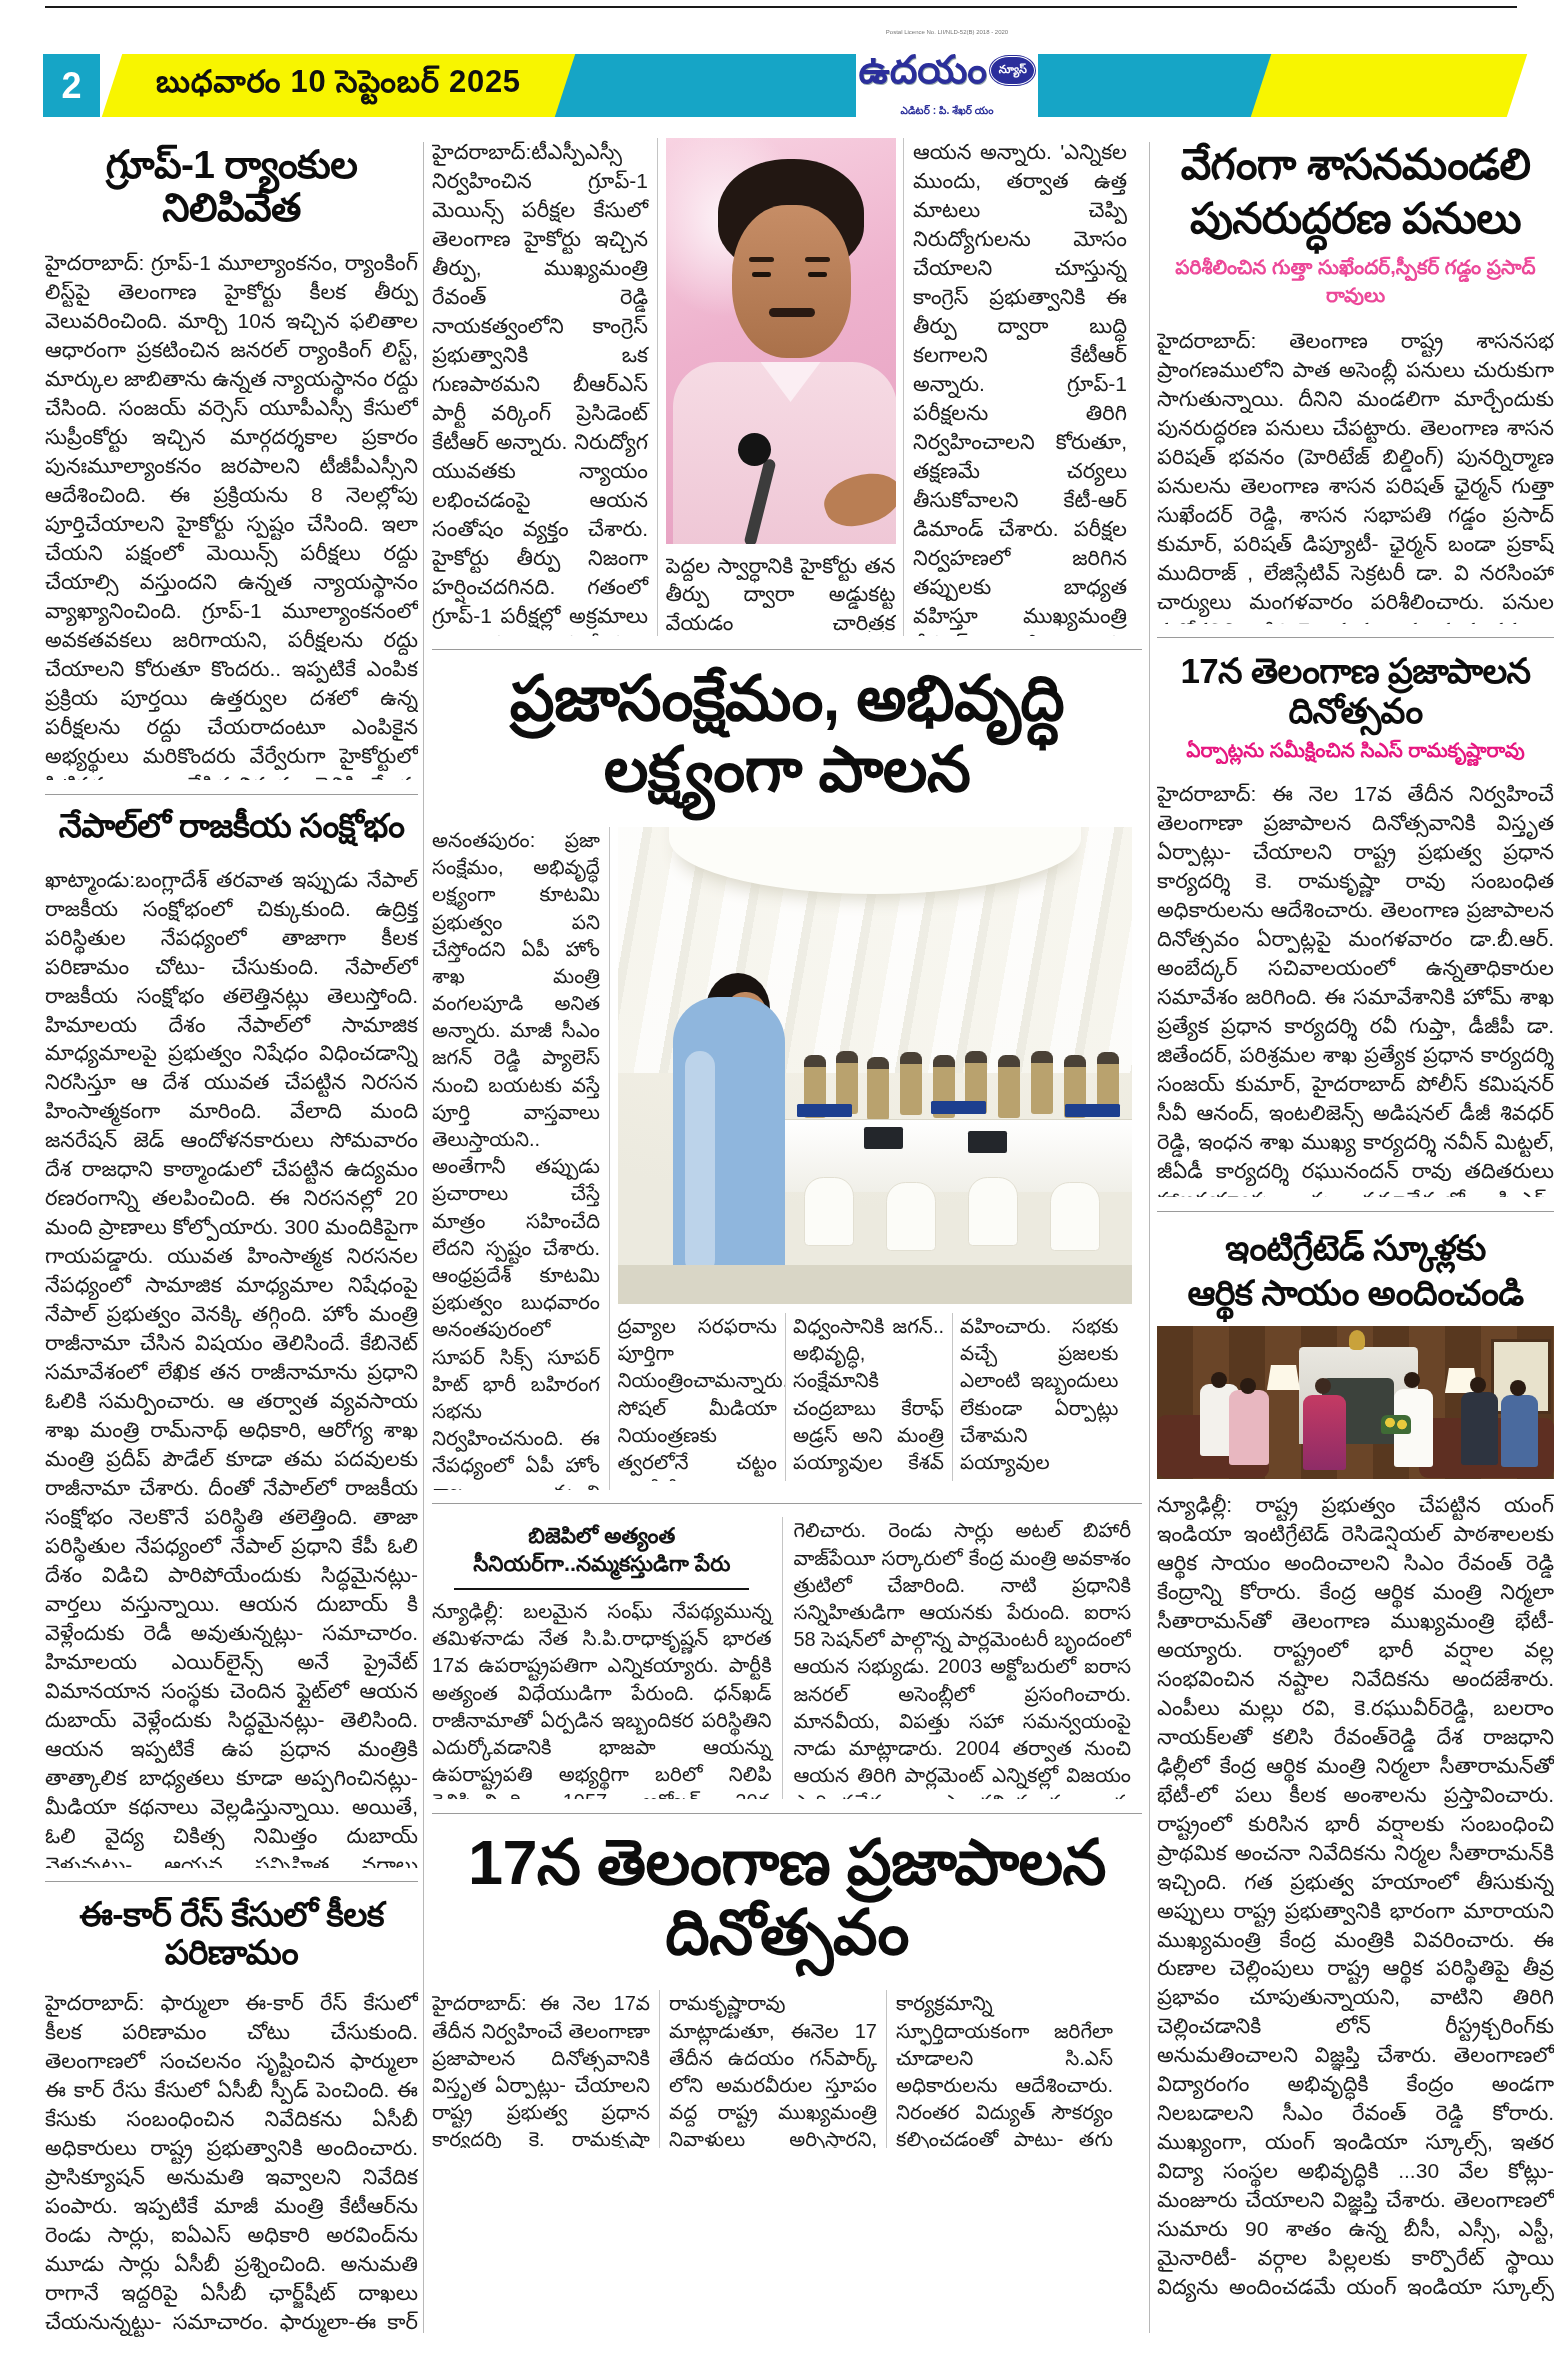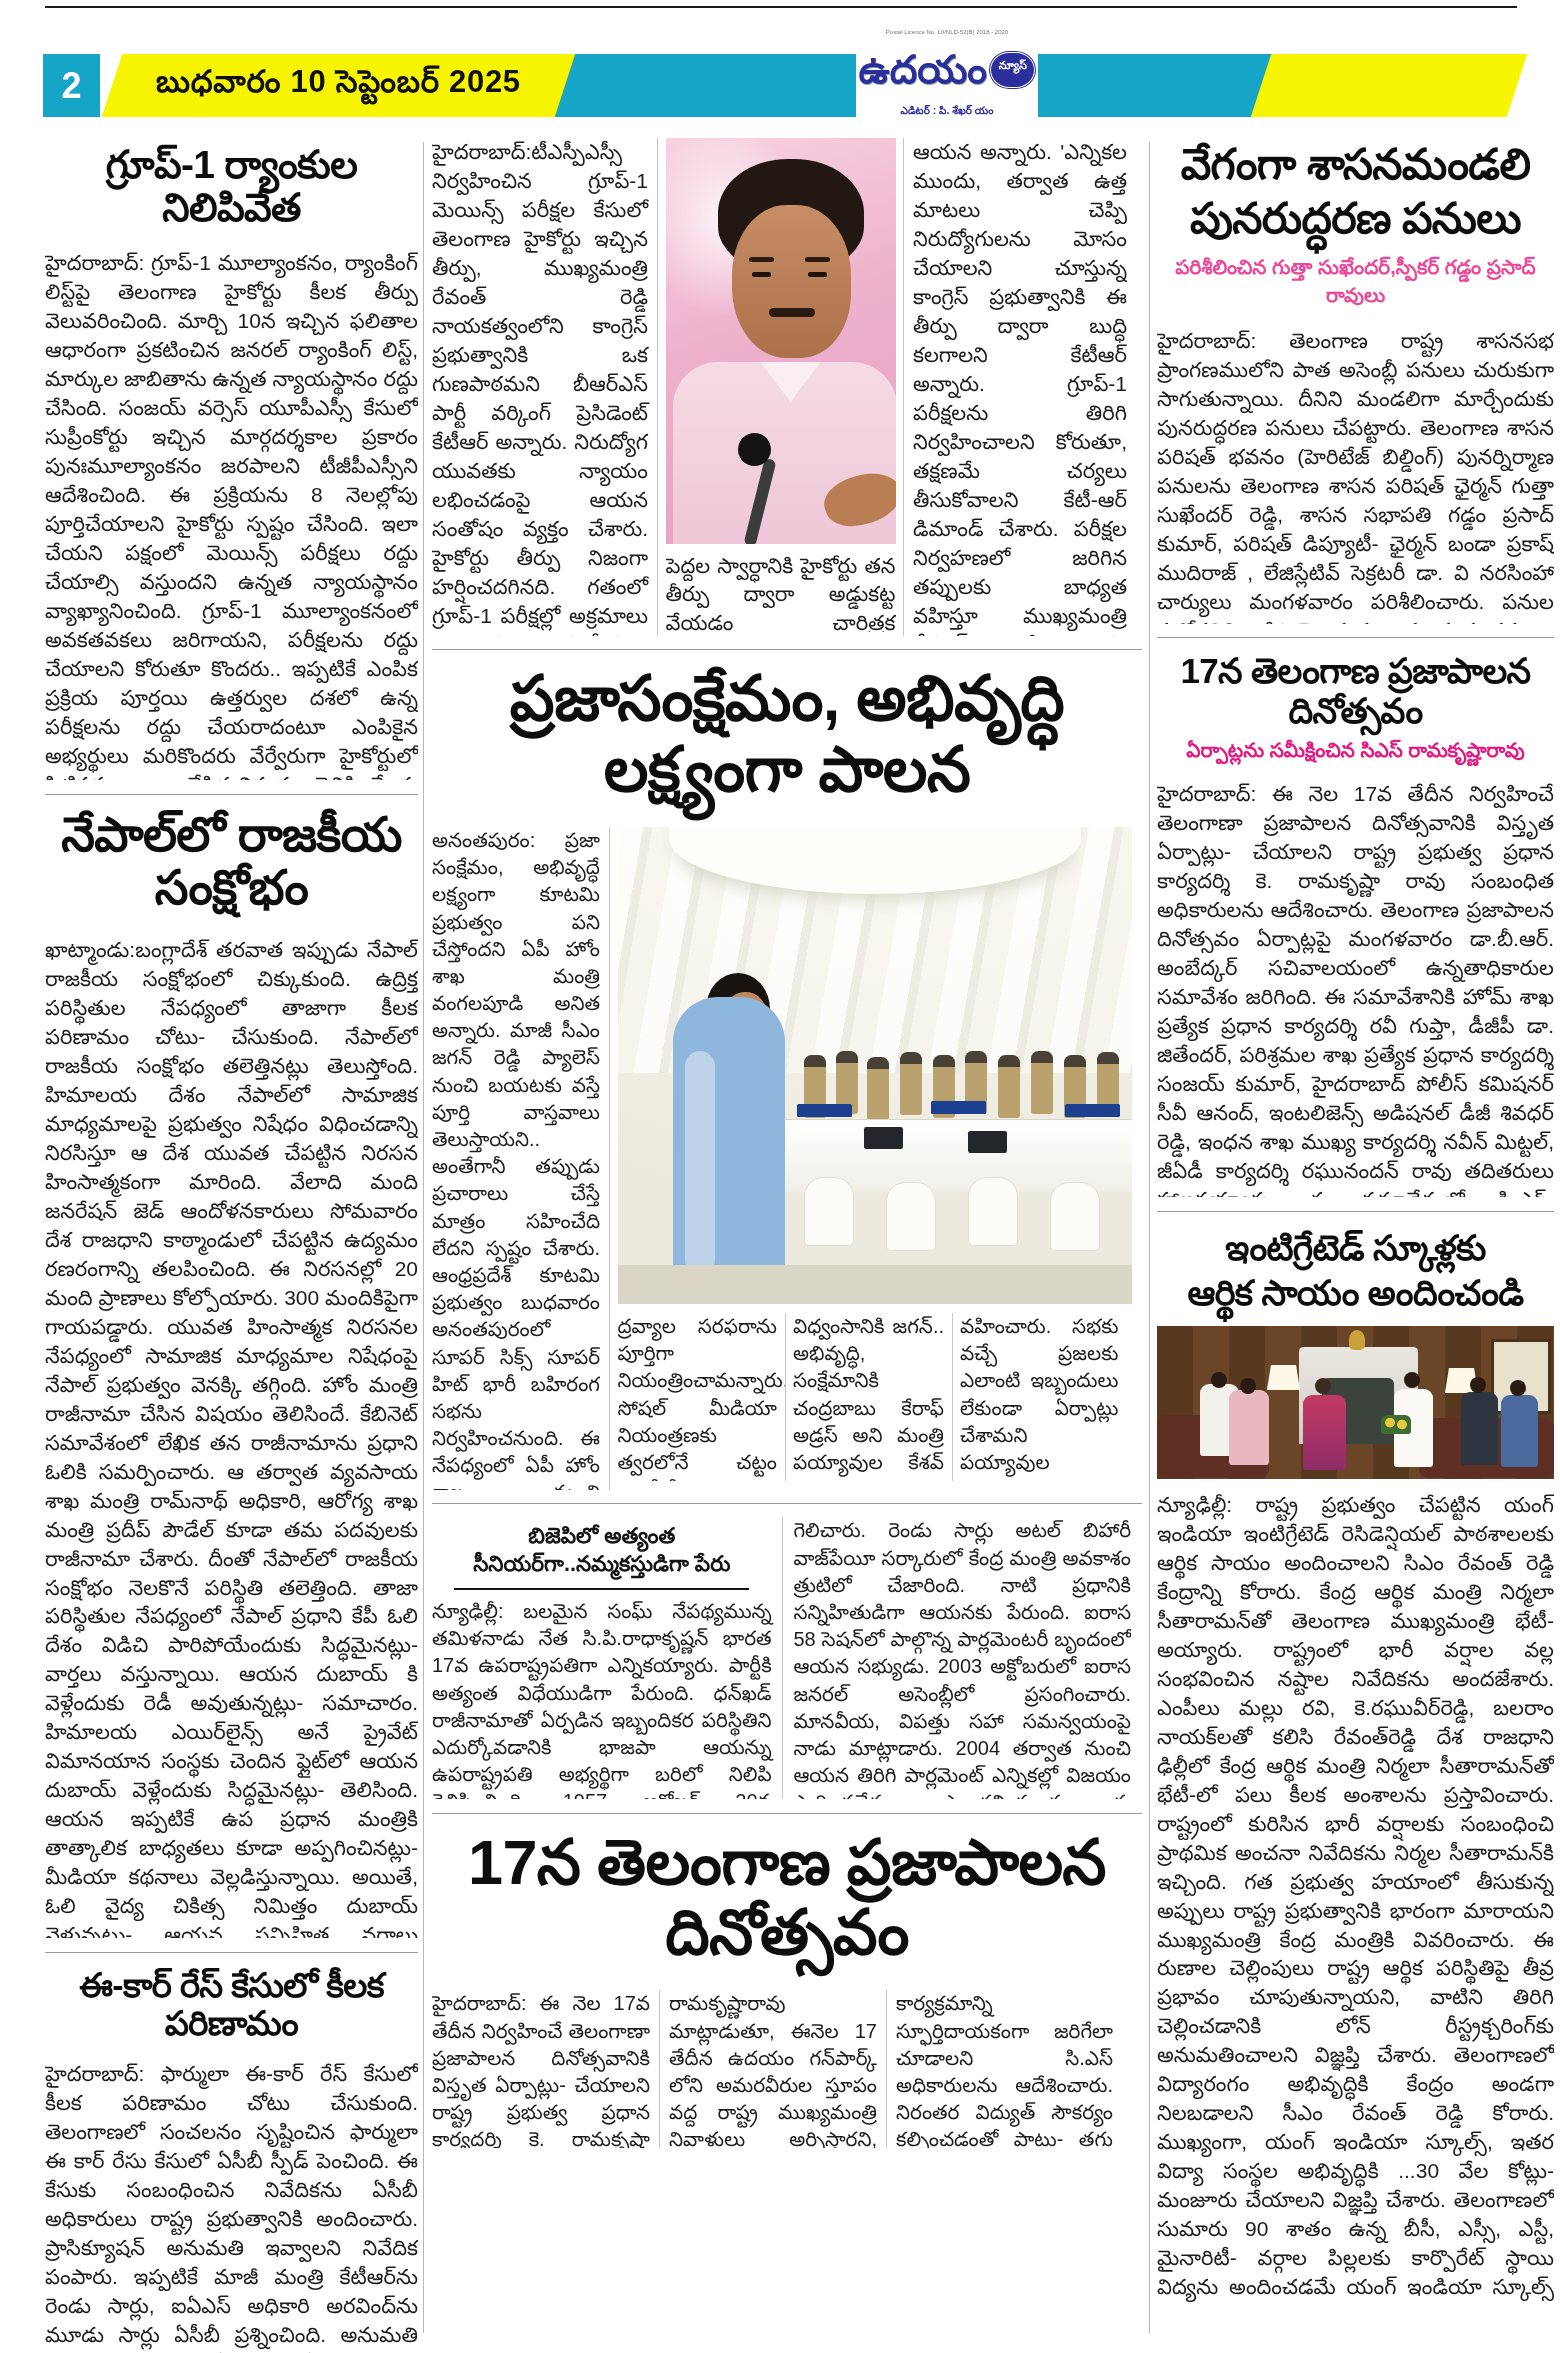--- a/index.html
+++ b/index.html
@@ -10,21 +10,21 @@
   .rule-h-light{background:#9a9a9a;height:0.7px;border:0;margin:13.4px 0;}
   
   .band-seg{position:absolute;top:54px;height:63px;transform:skewX(-18deg);}
   #pagenum-box{position:absolute;left:43px;top:54px;width:57px;height:63px;display:flex;align-items:center;justify-content:center;}
   #pagenum-box span{color:#fff;font-size:36px;font-weight:700;}
   #datebar{display:flex;align-items:center;}
   #datebar span{transform:skewX(18deg);font-size:31px;font-weight:700;color:#101010;letter-spacing:0.7px;}
   #logo-box{position:absolute;left:856px;top:27px;width:182px;height:94px;background:#fff;z-index:5;
             display:flex;flex-direction:column;align-items:center;justify-content:space-between;padding:2.2px 3px;box-sizing:border-box;}
   #logo-tiny{font-size:6px;color:#777;white-space:nowrap;}
-  #logo-row{display:flex;gap:3px;}
+  #logo-row{display:flex;align-items:center;gap:3px;}
   #logo-main{font-size:39px;font-weight:800;color:#2b2f9b;line-height:0.9;text-shadow:0.7px 0.7px 0 #9aa;}
   #logo-badge{background:#2b2f9b;color:#fff;font-size:11.2px;font-weight:700;border-radius:50%/60%;padding:6px 7.5px;border:1.5px solid #fff;outline:0.7px solid #2b2f9b;}
   #logo-editor{font-size:10.4px;color:#2b2f9b;font-weight:700;}
   
   .col{position:absolute;top:138px;}
   #col-left{left:45px;width:373px;}
   #col-mid{left:432px;width:710px;}
   #col-right{left:1157px;width:397px;}
   .headline{font-weight:800;text-align:center;color:#0d0d0d;line-height:1.12;letter-spacing:-0.7px;}
   .subhead-pink{text-align:center;font-weight:700;}
@@ -105,21 +105,21 @@
     <div id="logo-editor">ఎడిటర్ : పి. శేఖర్ యం</div>
   </div>
 
   <div class="rule-v" style="left:423px;top:142px;height:2191px;"></div>
   <div class="rule-v" style="left:1149px;top:142px;height:2191px;"></div>
 
   <div id="col-left" class="col">
     <div class="headline" style="font-size:39px;margin:4.5px 0 19.4px 0;">గ్రూప్-1 ర్యాంకుల నిలిపివేత</div>
     <div class="body-txt bt28 clip" style="height:531px;">హైదరాబాద్: గ్రూప్-1 మూల్యాంకనం, ర్యాంకింగ్ లిస్ట్‌పై తెలంగాణ హైకోర్టు కీలక తీర్పు వెలువరించింది. మార్చి 10న ఇచ్చిన ఫలితాల ఆధారంగా ప్రకటించిన జనరల్ ర్యాంకింగ్ లిస్ట్, మార్కుల జాబితాను ఉన్నత న్యాయస్థానం రద్దు చేసింది. సంజయ్ వర్సెస్ యూపీఎస్సీ కేసులో సుప్రీంకోర్టు ఇచ్చిన మార్గదర్శకాల ప్రకారం పునఃమూల్యాంకనం జరపాలని టీజీపీఎస్సీని ఆదేశించింది. ఈ ప్రక్రియను 8 నెలల్లోపు పూర్తిచేయాలని హైకోర్టు స్పష్టం చేసింది. ఇలా చేయని పక్షంలో మెయిన్స్ పరీక్షలు రద్దు చేయాల్సి వస్తుందని ఉన్నత న్యాయస్థానం వ్యాఖ్యానించింది. గ్రూప్-1 మూల్యాంకనంలో అవకతవకలు జరిగాయని, పరీక్షలను రద్దు చేయాలని కోరుతూ కొందరు.. ఇప్పటికే ఎంపిక ప్రక్రియ పూర్తయి ఉత్తర్వుల దశలో ఉన్న పరీక్షలను రద్దు చేయరాదంటూ ఎంపికైన అభ్యర్థులు మరికొందరు వేర్వేరుగా హైకోర్టులో పిటిషన్లు దాఖలు చేసిన విషయం తెలిసిందే. ఈ పిటిషన్లపై జులై 7న న్యాయమూర్తి తీర్పును రిజర్వ్ చేశారు. 2023 అక్టోబర్ 21 నుంచి 27 వరకు జరిగిన గ్రూప్-1 మెయిన్స్ పరీక్షలకు 21 వేల మంది అభ్యర్థులు హాజరయ్యారు. ఈ పరీక్షల ఫలితాల ఆధారంగా 105 పోస్టుల భర్తీకి జాబితాలు ప్రకటించారు. తాజాగా ఎలాంటి అవకతవకలకు తావు లేకుండా రీవాల్యుయేషన్ జరిపించాలని టీ-జీపీఎస్సీని ఆదేశిస్తూ తీర్పునిచ్చారు.</div>
     <hr class="rule-h-light">
-    <div class="headline" style="font-size:48px;margin:13.4px 0 21px 0;">నేపాల్‌లో రాజకీయ సంక్షోభం</div>
+    <div class="headline" style="font-size:33px;margin:13.4px 0 21px 0;">నేపాల్‌లో రాజకీయ సంక్షోభం</div>
     <div class="body-txt bt28 clip" style="height:1002px;">ఖాట్మాండు:బంగ్లాదేశ్ తరవాత ఇప్పుడు నేపాల్ రాజకీయ సంక్షోభంలో చిక్కుకుంది. ఉద్రిక్త పరిస్థితుల నేపధ్యంలో తాజాగా కీలక పరిణామం చోటు- చేసుకుంది. నేపాల్‌లో రాజకీయ సంక్షోభం తలెత్తినట్లు తెలుస్తోంది. హిమాలయ దేశం నేపాల్‌లో సామాజిక మాధ్యమాలపై ప్రభుత్వం నిషేధం విధించడాన్ని నిరసిస్తూ ఆ దేశ యువత చేపట్టిన నిరసన హింసాత్మకంగా మారింది. వేలాది మంది జనరేషన్ జెడ్ ఆందోళనకారులు సోమవారం దేశ రాజధాని కాఠ్మాండులో చేపట్టిన ఉద్యమం రణరంగాన్ని తలపించింది. ఈ నిరసనల్లో 20 మంది ప్రాణాలు కోల్పోయారు. 300 మందికిపైగా గాయపడ్డారు. యువత హింసాత్మక నిరసనల నేపధ్యంలో సామాజిక మాధ్యమాల నిషేధంపై నేపాల్ ప్రభుత్వం వెనక్కి తగ్గింది. హోం మంత్రి రాజీనామా చేసిన విషయం తెలిసిందే. కేబినెట్ సమావేశంలో లేఖిక తన రాజీనామాను ప్రధాని ఓలికి సమర్పించారు. ఆ తర్వాత వ్యవసాయ శాఖ మంత్రి రామ్‌నాథ్ అధికారి, ఆరోగ్య శాఖ మంత్రి ప్రదీప్ పౌడేల్ కూడా తమ పదవులకు రాజీనామా చేశారు. దీంతో నేపాల్‌లో రాజకీయ సంక్షోభం నెలకొనే పరిస్థితి తలెత్తింది. తాజా పరిస్థితుల నేపధ్యంలో నేపాల్ ప్రధాని కేపీ ఓలి దేశం విడిచి పారిపోయేందుకు సిద్ధమైనట్లు- వార్తలు వస్తున్నాయి. ఆయన దుబాయ్ కి వెళ్లేందుకు రెడీ అవుతున్నట్లు- సమాచారం. హిమాలయ ఎయిర్‌లైన్స్ అనే ప్రైవేట్ విమానయాన సంస్థకు చెందిన ఫ్లైట్‌లో ఆయన దుబాయ్ వెళ్లేందుకు సిద్ధమైనట్లు- తెలిసింది. ఆయన ఇప్పటికే ఉప ప్రధాన మంత్రికి తాత్కాలిక బాధ్యతలు కూడా అప్పగించినట్లు- మీడియా కథనాలు వెల్లడిస్తున్నాయి. అయితే, ఓలి వైద్య చికిత్స నిమిత్తం దుబాయ్ వెళ్తున్నట్లు- ఆయన సన్నిహిత వర్గాలు తెలిపాయి. సెప్టెంబర్ 4వ తేదీన నేపాల్ ప్రభుత్వం సోషల్‌మీడియాపై నిషేధం విధించింది. ప్రభుత్వ నిర్ణయానికి వ్యతిరేకంగా సోషల్ మీడియా మద్దతుదారులు ఆందోళనలకు పిలుపునిచ్చారు. వారి పిలుపుమేరకు యువత సోమవారం భారీ ఎత్తున నిరసనలు నిర్వహించారు. ఆ దేశాధ్యక్షుడు, ఉపాధ్యక్షుడు, ప్రధాని నివాసాలను చుట్టుముట్టారు. దీంతో పోలీసులు కాల్పులు జరపడంతో 19 మంది మృతి చెందారు. అయినప్పటికీ.. నేపాల్ ప్రభుత్వ చర్యలకు వ్యతిరేకంగా ఆందోళనలు కొనసాగుతున్నాయి. రెండోరోజు మంగళవారం కూడా పెద్దఎత్తున యువత వీధుల్లోకి వచ్చి నిరసనలు తెలిపారు. ఉదయం 8.30 గంటల నుంచే పార్లమెంటు- వెలుపల రోడ్లని ఆందోళనకారులు నిర్బంధించారు. కలంకి వంటి ప్రాంతాలతోపాటు- మరికొన్ని ప్రాంతాల్లో కూడా ఆందోళనకారులు రోడ్లను నిర్బంధించారు. ఇలాంటి పరిస్థితుల నేపధ్యంలో భారత విదేశాంగశాఖ అడ్వైజరీ జారీ చేసింది. మరణించిన వారి కుటుంబాలకు ప్రగాఢ సానుభూతిని తెలియజేస్తూ, గాయపడిన వారు త్వరగా కోలుకోవాలని ఆశిస్తున్నట్లు- వెల్లడించింది. అత్యవసర ప్రయాణాలు తప్పించి, నిరసనలు జరిగే ప్రాంతాలకు దూరంగా ఉండాలని కోరింది. శాంతియుత వాతావరణం తిరిగి నెలకొనేంతవరకూ జాగ్రత్తలు తీసుకోవాలని విదేశాంగశాఖ కోరింది. నేపాల్‌లో ఉన్న భారతీయ పౌరుల భద్రతే ప్రధానం అన్న నమ్మకంతో ఈ అడ్వైజరీని జారీ చేసింది. మొదట్లో ఈ ప్రదర్శనలు శాంతియుతంగానే జరిగాయి. కానీ, కొందరు ఆందోళనకారులు పోలీసు బ్యారికేడ్‌లను దాటి నిషేధిత పార్లమెంట్ ప్రాంతాల్లోకి వెళ్లారు. అక్కడ కొంతమంది నీటి బాటిళ్లు, చెట్ల కొమ్మలు పోలీసుల మీదకు విసిరారు.</div>
     <hr class="rule-h-light">
     <div class="headline" style="font-size:34px;margin:10.4px 0 18px 0;">ఈ-కార్ రేస్ కేసులో కీలక పరిణామం</div>
     <div class="body-txt bt28 clip" style="height:350px;">హైదరాబాద్: ఫార్ములా ఈ-కార్ రేస్ కేసులో కీలక పరిణామం చోటు చేసుకుంది. తెలంగాణలో సంచలనం సృష్టించిన ఫార్ములా ఈ కార్ రేసు కేసులో ఏసీబీ స్పీడ్ పెంచింది. ఈ కేసుకు సంబంధించిన నివేదికను ఏసీబీ అధికారులు రాష్ట్ర ప్రభుత్వానికి అందించారు. ప్రాసిక్యూషన్ అనుమతి ఇవ్వాలని నివేదిక పంపారు. ఇప్పటికే మాజీ మంత్రి కేటీఆర్‌ను రెండు సార్లు, ఐఏఎస్ అధికారి అరవింద్‌ను మూడు సార్లు ఏసీబీ ప్రశ్నించింది. అనుమతి రాగానే ఇద్దరిపై ఏసీబీ ఛార్జ్‌షీట్ దాఖలు చేయనున్నట్టు- సమాచారం. ఫార్ములా-ఈ కార్ రేసింగ్ వ్యవహారంపై 2024 డిసెంబరు 18న ఏసీబీ కేసు నమోదు చేసింది. ఏ1గా కేటీ-ఆర్, ఏ2గా ఐఏఎస్ అర్వింద్‌కుమార్, ఏ3గా హెచ్ఎండీఏ చీఫ్ ఇంజినీర్ బీఎల్ఎన్ రెడ్డిపై నమోదైంది. 9 నెలల పాటు- ఈ కేసును విచారించిన ఏసీబీ ప్రభుత్వానికి నివేదిక ఇచ్చింది. ఈ కేసులో కేటీ-ఆర్, ఐఏఎస్ అర్వింద్ కుమార్, బీఎల్ఎన్ రెడ్డి, కిరణ్ రావు, ఎఫ్ఈఓ లను ప్రాసిక్యూట్ చేసేందుకు గవర్నర్ అనుమతి కోసం ప్రభుత్వానికి రిపోర్టు ఇచ్చింది.. గవర్నర్ అనుమతి రాగానే ఫార్ములా ఈ కార్ రేసులో నిందితులపై చార్జ్ షీట్ దాఖలు చేసే అవకాశం ఉంది.</div>
   </div>
 
   <div id="col-mid" class="col">
 
     <div class="mid-row" style="height:498px;">
       <div class="mid-col body-txt bt28 clip" style="width:225px;padding-right:9px;">హైదరాబాద్:టీఎస్పీఎస్సీ నిర్వహించిన గ్రూప్-1 మెయిన్స్ పరీక్షల కేసులో తెలంగాణ హైకోర్టు ఇచ్చిన తీర్పు, ముఖ్యమంత్రి రేవంత్ రెడ్డి నాయకత్వంలోని కాంగ్రెస్ ప్రభుత్వానికి ఒక గుణపాఠమని బీఆర్ఎస్ పార్టీ వర్కింగ్ ప్రెసిడెంట్ కేటీఆర్ అన్నారు. నిరుద్యోగ యువతకు న్యాయం లభించడంపై ఆయన సంతోషం వ్యక్తం చేశారు. హైకోర్టు తీర్పు నిజంగా హర్షించదగినది. గతంలో గ్రూప్-1 పరీక్షల్లో అక్రమాలు జరిగాయని నిరుద్యోగులు సాక్షాధారాలతో సహా ప్రభుత్వానికి విజ్ఞప్తి చేశారని.. నిరసనలు తెలిపారని గుర్తు చేశారు. వారి విజ్ఞప్తులను పరిగణలోకి తీసుకున్న హైకోర్టు ఇచ్చిన ఈ తీర్పు ప్రభుత్వ వైఫల్యానికి అద్దం పడుతుందని</div>

